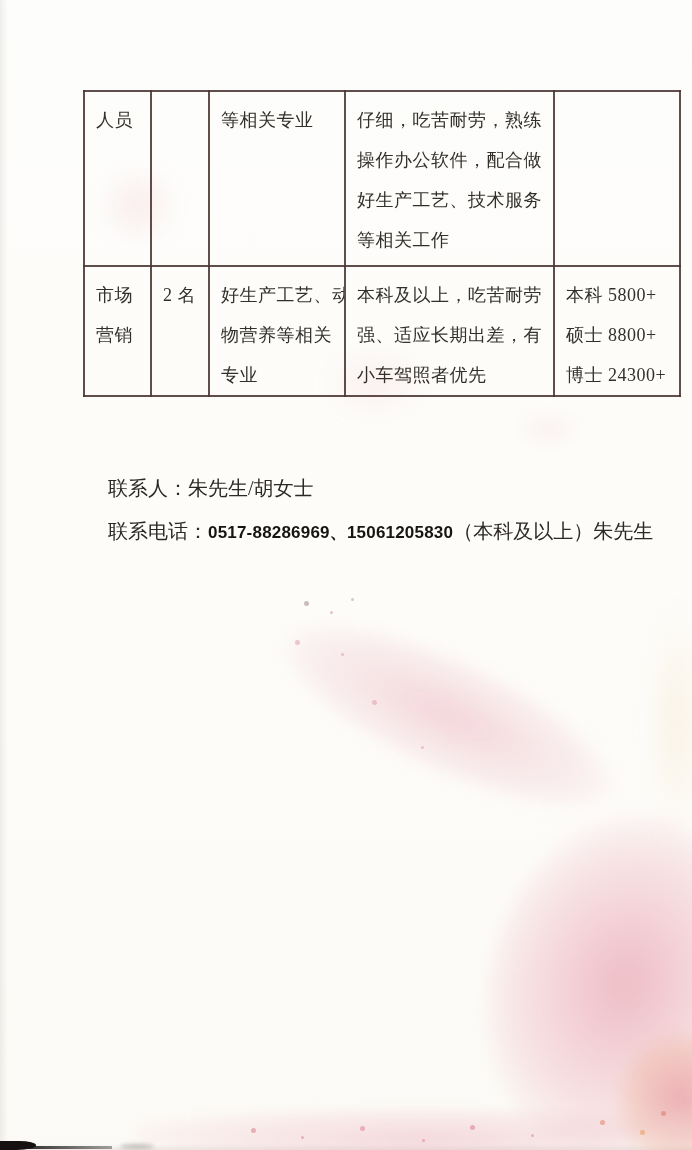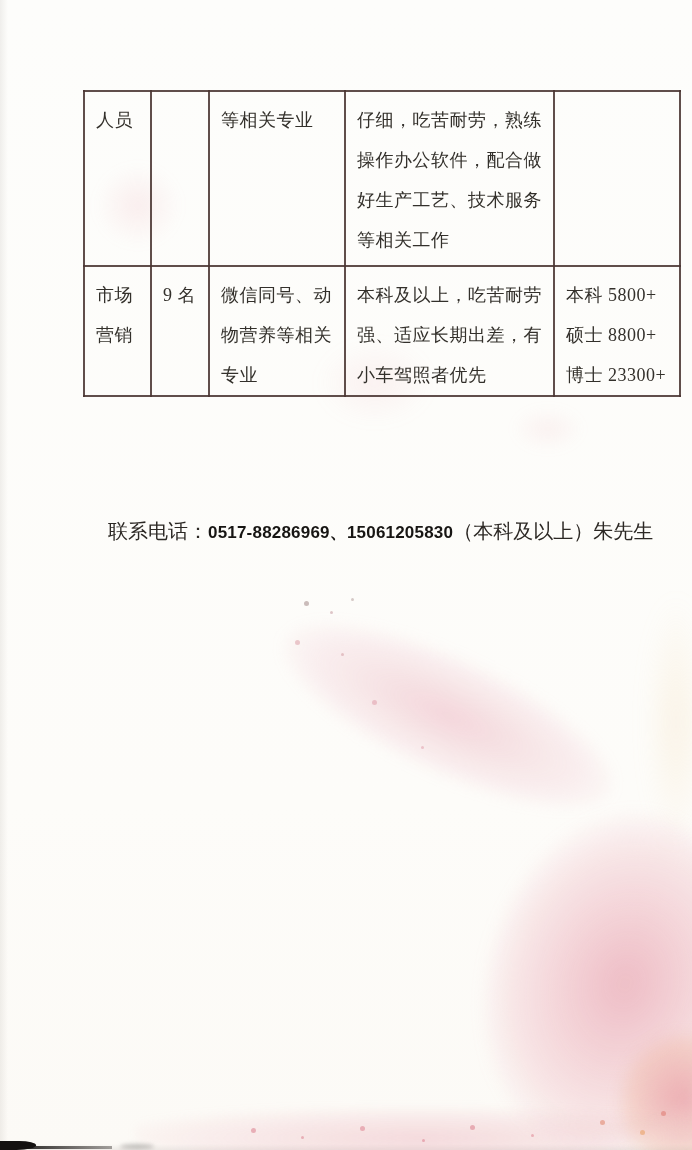--- a/index.html
+++ b/index.html
@@ -134,34 +134,37 @@
         <td>等相关专业</td>
         <td>仔细，吃苦耐劳，熟练
 操作办公软件，配合做
 好生产工艺、技术服务
 等相关工作</td>
         <td class="cell-salary"></td>
       </tr>
       <tr class="row-2">
         <td>市场
 营销</td>
-        <td>9 名</td>
-        <td>微信同号、动
+        <td>2 名</td>
+        <td>好生产工艺、动
 物营养等相关
 专业</td>
         <td>本科及以上，吃苦耐劳
 强、适应长期出差，有
 小车驾照者优先</td>
         <td class="cell-salary">本科 5800+
 硕士 8800+
-博士 23300+</td>
+博士 24300+</td>
       </tr>
     </tbody>
   </table>
 
+  <div class="contact-line l1">
+    <span class="cjk">联系人：</span><span class="cjk">朱先生/胡女士</span>
+  </div>
 
   <div class="contact-line l2">
     <span class="cjk">联系电话：</span><span class="num">0517-88286969、15061205830</span><span class="cjk">（本科及以上）朱先生</span>
   </div>
 
 
 
 </div>
 
 </body></html>

